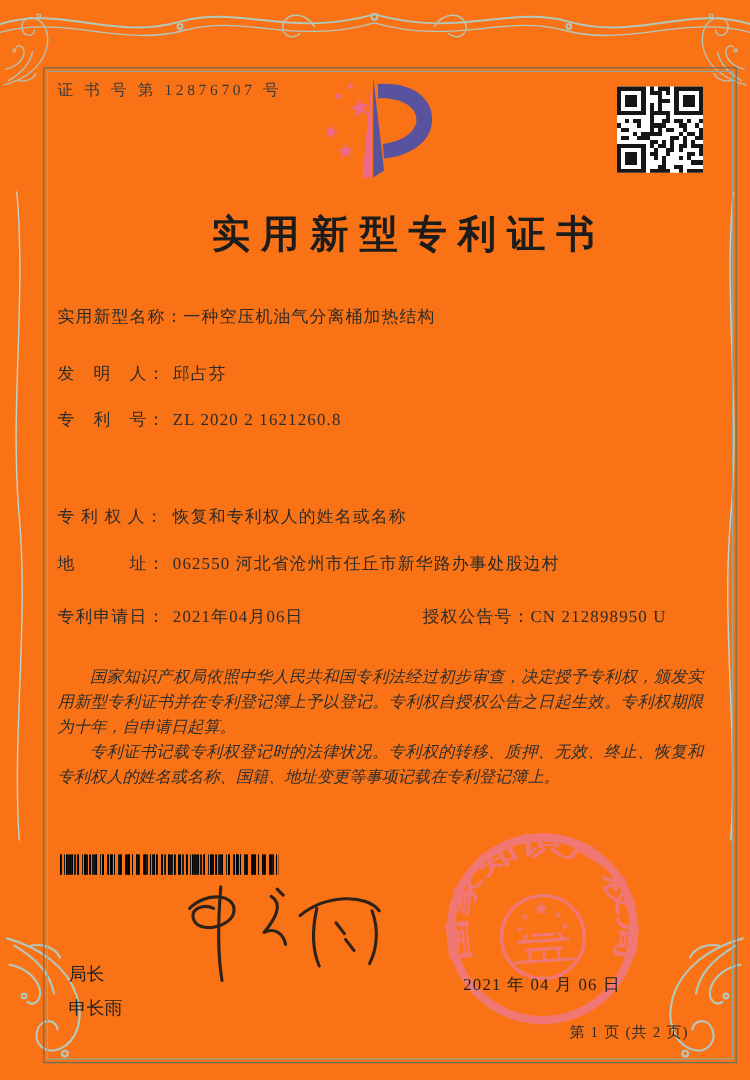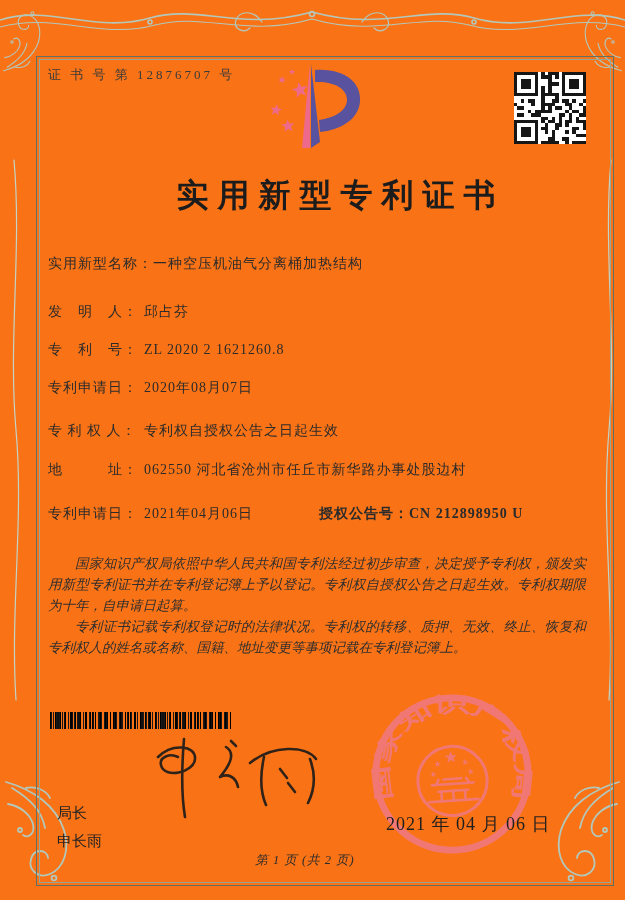--- a/index.html
+++ b/index.html
@@ -12,36 +12,36 @@
   .frame-inner{position:absolute;inset:2px;border:1px solid #93a89a;}
   .content{position:absolute;inset:0;z-index:3;}
   .certno{position:absolute;left:48px;top:66px;font-size:13px;letter-spacing:3px;color:#3a3a3a;}
   .logo{position:absolute;left:258px;top:62px;width:108px;height:102px;}
   .qr{position:absolute;left:514px;top:72px;width:72px;height:72px;}
   .title{position:absolute;left:36px;top:174px;width:600px;text-align:center;
          font-size:32px;font-weight:600;letter-spacing:9px;text-indent:9px;color:#1c1c1c;}
   .row{position:absolute;left:48px;font-size:14px;letter-spacing:1px;white-space:nowrap;}
   .row .lbl{display:inline-block;min-width:96px;}
   .r1{top:255px}.r2{top:303px}.r3{top:341px}.r4{top:379px}.r5{top:422px}.r6{top:461px}.r7{top:505px}
-  .grant-no{position:absolute;left:319px;top:505px;font-size:14px;letter-spacing:1px;white-space:nowrap;font-weight:bold;}
+  .grant-no{position:absolute;left:352px;top:505px;font-size:14px;letter-spacing:1px;white-space:nowrap;}
   .paras{position:absolute;left:48px;top:533px;width:538px;font-size:13.5px;line-height:21px;
          text-align:justify;font-style:italic;color:#2e2e2e;margin-top:20px;}
   .paras p{margin:0;text-indent:2em;}
   .barcode{position:absolute;left:50px;top:712px;width:182px;height:17px;
     background:
       repeating-linear-gradient(90deg,#1a1a1a 0 1px,transparent 1px 3px),
       repeating-linear-gradient(90deg,#111 0 2px,transparent 2px 7px),
       repeating-linear-gradient(90deg,#000 0 1px,transparent 1px 5px);
     background-blend-mode:multiply;}
   .director{position:absolute;left:57px;top:756px;font-size:15px;line-height:28px;
             font-family:"Liberation Sans","DejaVu Sans",sans-serif;color:#222;margin-top:43px;}
   .signature{position:absolute;left:138px;top:733px;width:200px;height:88px;}
   .seal{position:absolute;left:368px;top:690px;width:168px;height:168px;z-index:4;opacity:.8;transform:rotate(-4deg);}
-  .seal-date{position:absolute;left:386px;top:812px;z-index:5;font-size:18px;letter-spacing:1px;color:#1f1f1f;}
-  .footer{position:absolute;left:36px;top:852px;width:538px;text-align:center;font-size:12.5px;letter-spacing:1px;font-style:italic;}
+  .seal-date{position:absolute;left:386px;top:812px;z-index:5;font-size:14px;letter-spacing:1px;color:#1f1f1f;}
+  .footer{position:absolute;left:36px;top:852px;width:538px;text-align:right;font-size:12.5px;letter-spacing:1px;}
   svg{display:block;}
 </style>
 </head>
 <body>
 
 <div class="page">
 
   <svg class="deco" viewBox="0 0 625 900" fill="none">
     <g stroke="#b3c7ba" stroke-width="1.6" stroke-linecap="round">
 
@@ -244,25 +244,22 @@
 
     <div class="row r1">
       <span class="lbl">实用新型名称：</span><span>一种空压机油气分离桶加热结构</span>
     </div>
     <div class="row r2">
       <span class="lbl">发　明　人：</span><span>邱占芬</span>
     </div>
     <div class="row r3">
       <span class="lbl">专　利　号：</span><span>ZL 2020 2 1621260.8</span>
     </div>
-    <div class="row r4">
-      <span class="lbl">专利申请日：</span><span>2020年08月07日</span>
-    </div>
     <div class="row r5">
-      <span class="lbl">专 利 权 人：</span><span>专利权自授权公告之日起生效</span>
+      <span class="lbl">专 利 权 人：</span><span>恢复和专利权人的姓名或名称</span>
     </div>
     <div class="row r6">
       <span class="lbl">地　　　址：</span><span>062550 河北省沧州市任丘市新华路办事处股边村</span>
     </div>
     <div class="row r7">
       <span class="lbl">专利申请日：</span><span>2021年04月06日</span>
     </div>
     <div class="grant-no">
       <span>授权公告号：</span><span>CN 212898950 U</span>
     </div>

